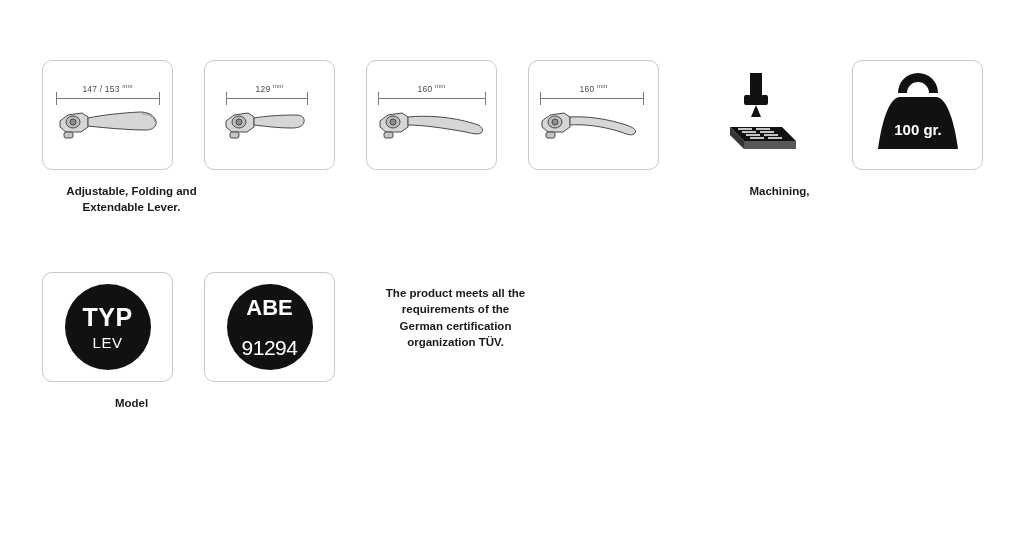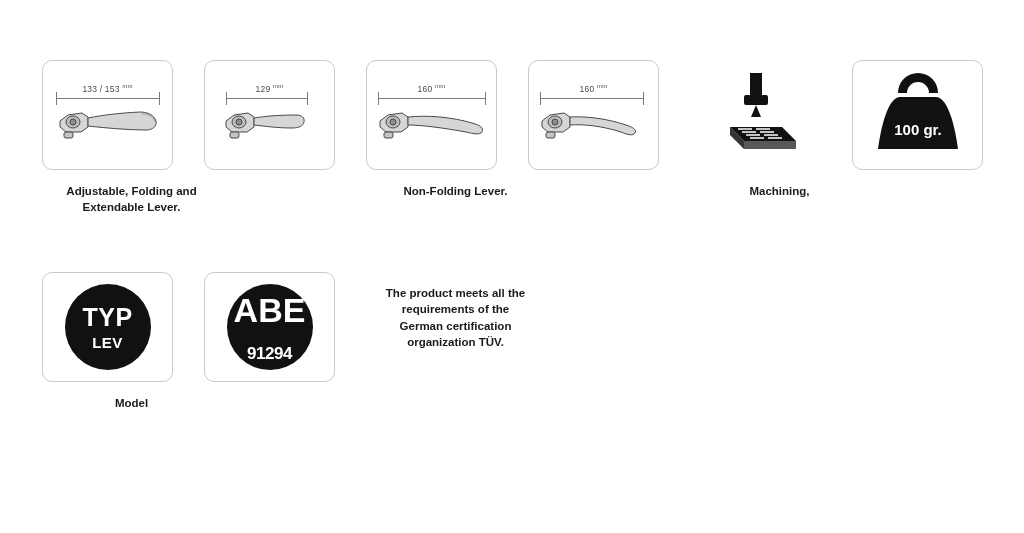--- a/index.html
+++ b/index.html
@@ -135,40 +135,40 @@
     justify-content: center;
     line-height: 1;
   }
   .badge-l1 {
     font-size: 25px;
     font-weight: bold;
     letter-spacing: .5px;
   }
   .badge-l2 {
     font-size: 15px;
-    font-weight: bold;
+    font-weight: normal;
     margin-top: 5px;
     letter-spacing: .5px;
   }
-  .badge-abe .badge-l1 { font-size: 34px; letter-spacing: 0px;}
-  .badge-abe .badge-l2 { font-size: 17px; margin-top: 18px; letter-spacing: -0.5px;}
+  .badge-abe .badge-l1 { font-size: 22px; letter-spacing: 0px;}
+  .badge-abe .badge-l2 { font-size: 21px; margin-top: 18px; letter-spacing: -0.5px;}
   .badge-tuv .badge-l1 { font-size: 26px; }
 </style>
 </head>
 <body>
 
 <div class="sheet">
 
   <div class="row row-1">
 
     <div class="cell">
       <div class="box">
         <div class="lever-wrap">
           <div class="dim">
-            <div class="dim-label"><span>133 / 153</span> <span class="mm">mm</span></div>
+            <div class="dim-label"><span>147 / 153</span> <span class="mm">mm</span></div>
             <div class="dim-tick" style="left:8px"></div>
             <div class="dim-line" style="left:8px; right:8px"></div>
             <div class="dim-tick" style="right:8px"></div>
           </div>
           <svg class="lever-svg" width="120" height="52" viewBox="0 0 120 52">
             <g fill="#d6d6d6" stroke="#4a4a4a" stroke-width="1">
               <path d="M12 20 L20 14 L34 12 L40 16 L40 26 L33 31 L18 31 L12 26 Z"></path>
               <path d="M40 17 C55 14, 72 12, 92 11 C100 11, 106 14, 108 20 C109 25, 105 29, 98 29 C80 29, 58 27, 40 25 Z"></path>
               <ellipse cx="25" cy="21" rx="7" ry="6" fill="#bdbdbd"></ellipse>
               <circle cx="25" cy="21" r="3" fill="#8e8e8e"></circle>
@@ -216,21 +216,20 @@
             <g fill="#d6d6d6" stroke="#4a4a4a" stroke-width="1">
               <path d="M8 20 L16 14 L30 12 L36 16 L36 26 L29 31 L14 31 L8 26 Z"></path>
               <path d="M36 16 C56 14, 80 16, 100 22 C108 24, 112 27, 110 31 C108 34, 102 33, 94 31 C72 27, 50 24, 36 24 Z"></path>
               <ellipse cx="21" cy="21" rx="7" ry="6" fill="#bdbdbd"></ellipse>
               <circle cx="21" cy="21" r="3" fill="#8e8e8e"></circle>
               <rect x="12" y="31" width="9" height="6" rx="2" fill="#c4c4c4"></rect>
             </g>
           </svg>
         </div>
       </div>
-      <div class="caption">Non-Folding Lever.</div>
     </div>
 
     <div class="cell">
       <div class="box">
         <div class="lever-wrap">
           <div class="dim">
             <div class="dim-label"><span>160</span> <span class="mm">mm</span></div>
             <div class="dim-tick" style="left:6px"></div>
             <div class="dim-line" style="left:6px; right:10px"></div>
             <div class="dim-tick" style="right:10px"></div>

